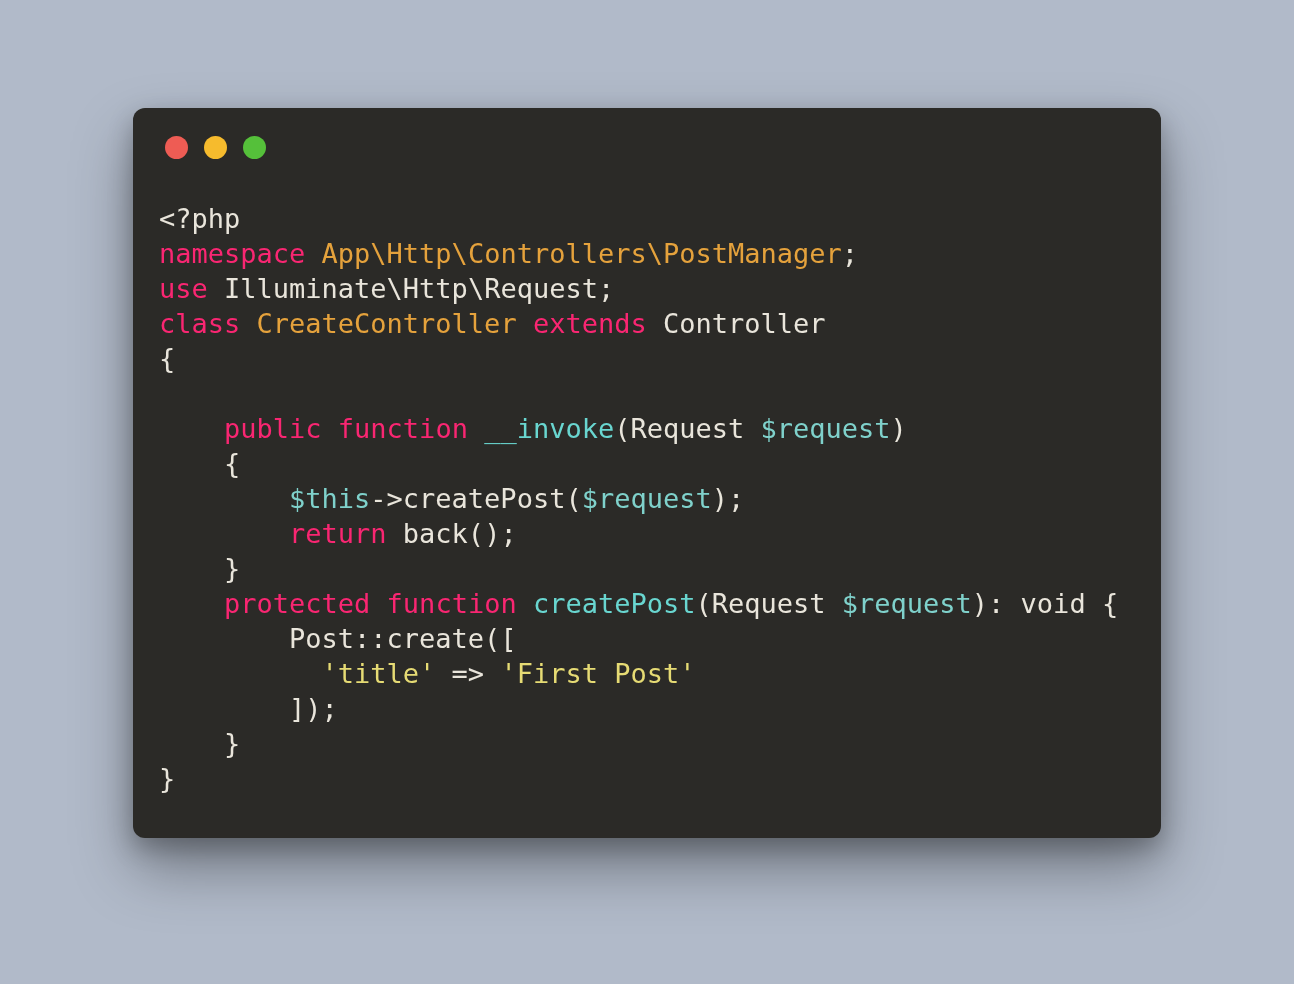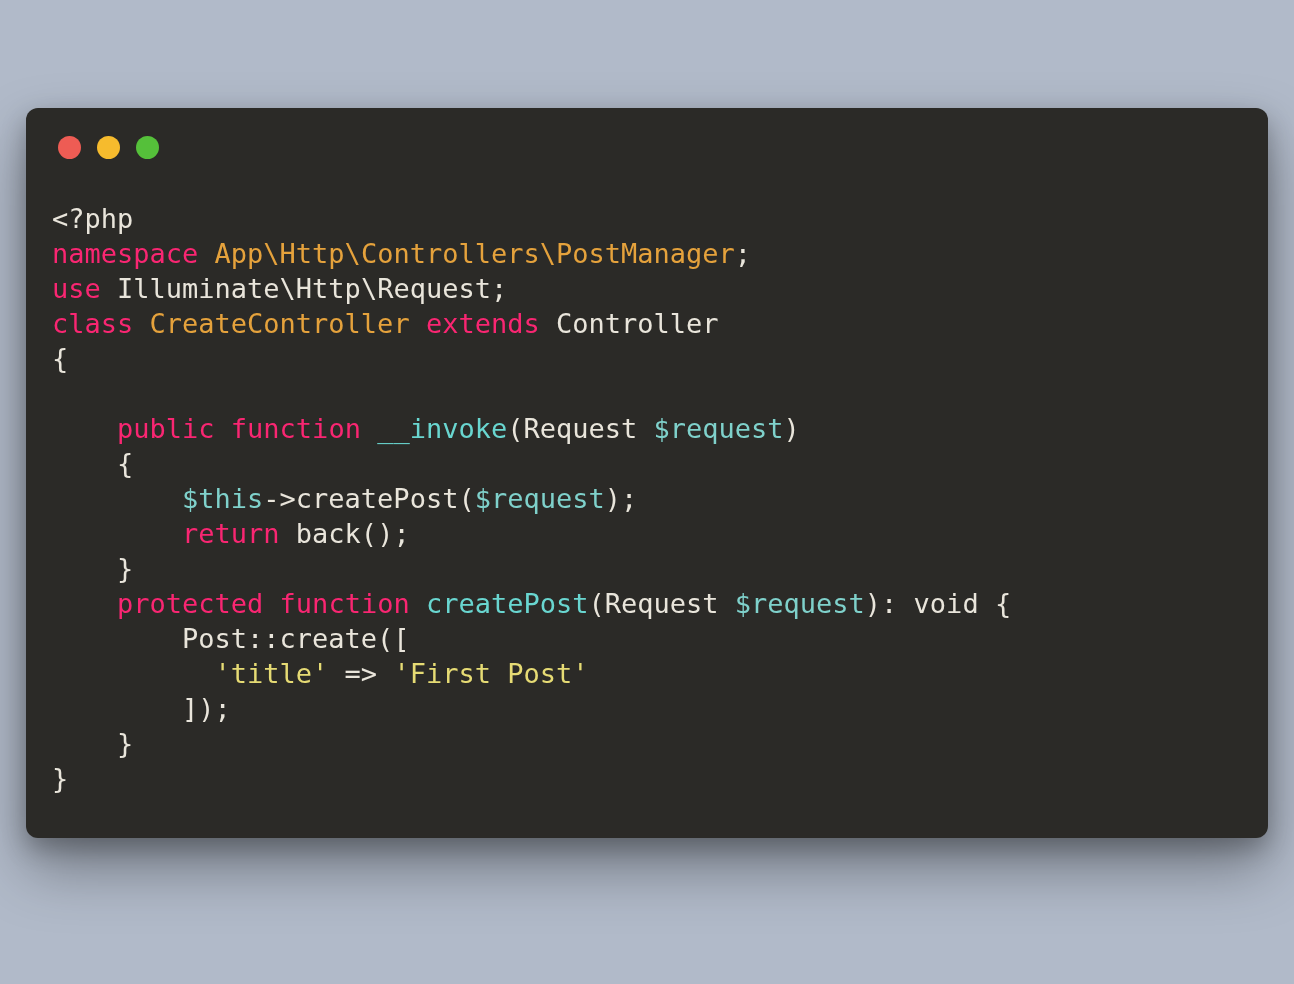--- a/index.html
+++ b/index.html
@@ -12,21 +12,21 @@
   }
   .stage {
     width: 1294px;
     height: 984px;
     display: flex;
     align-items: flex-start;
     justify-content: center;
     padding-top: 108px;
   }
   .window {
-    width: 1242px;
+    width: 1028px;
     background: #2b2a27;
     border-radius: 12px;
     box-shadow: 0 30px 60px rgba(0,0,0,0.35), 0 10px 25px rgba(0,0,0,0.25);
     padding: 28px 26px 42px 26px;
   }
   .traffic-lights {
     display: flex;
     gap: 16px;
     margin-bottom: 42px;
     padding-left: 6px;

